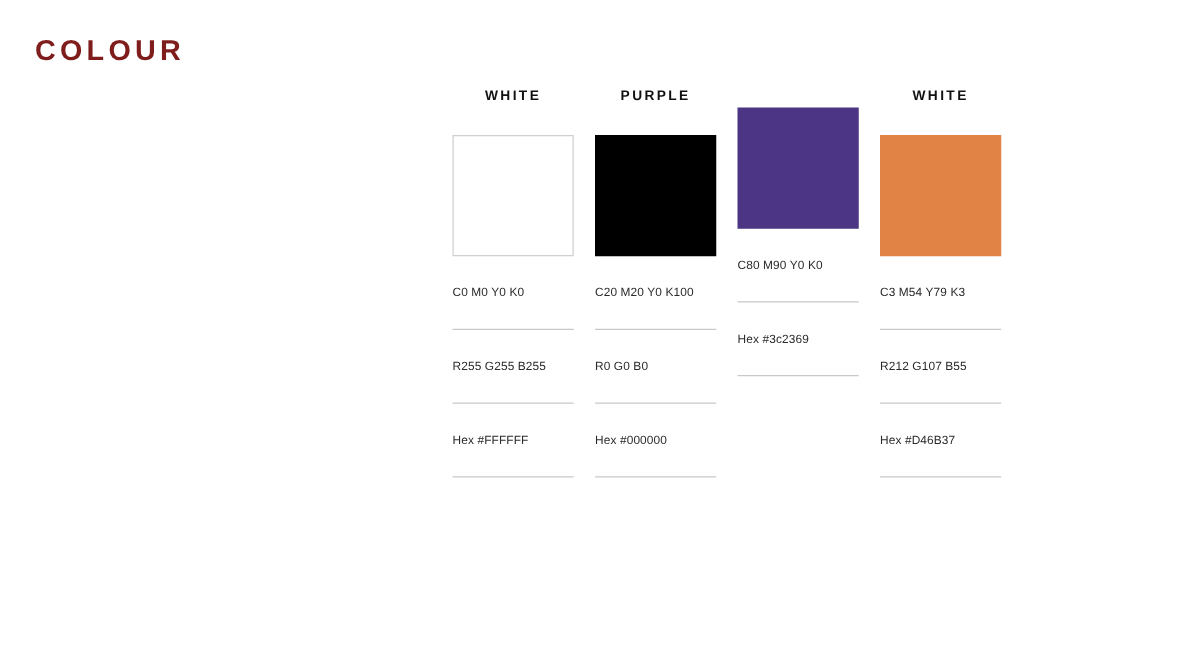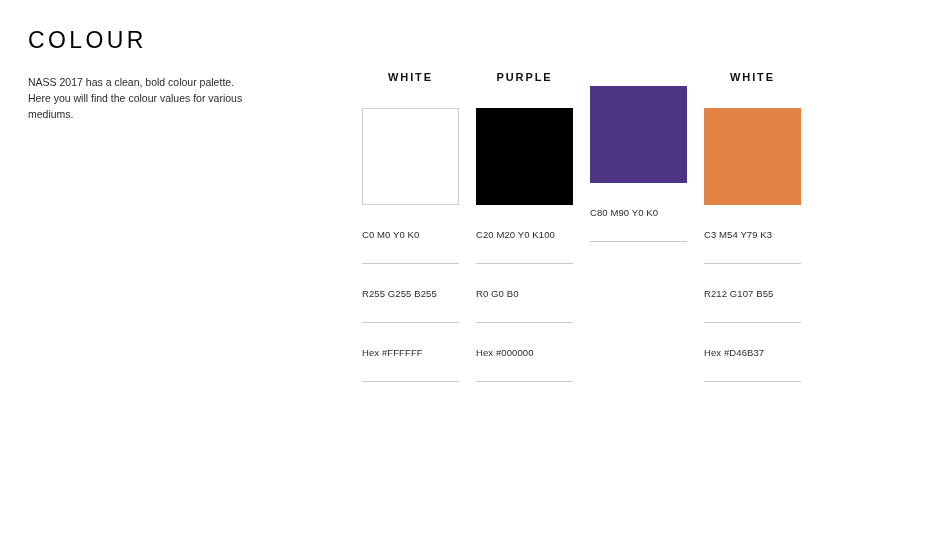--- a/index.html
+++ b/index.html
@@ -20,23 +20,23 @@
 
   
   .intro {
     position: absolute;
     left: 28px;
     top: 28px;
     width: 270px;
   }
   .page-title {
     font-size: 23px;
-    font-weight: normal;
+    font-weight: bold;
     letter-spacing: 3.4px;
-    color: #000000;
+    color: #7f1d1d;
     margin: 0 0 22px 0;
     line-height: 1.1;
   }
   .intro-text {
     font-size: 10.5px;
     line-height: 1.5;
     color: #2b2b2b;
     margin: 0;
     width: 225px;
   }
@@ -91,21 +91,20 @@
     text-align: center;
     white-space: nowrap;
     letter-spacing: 0.1px;
   }
 </style>
 </head>
 <body>
 
 <div class="intro">
   <h1 class="page-title">COLOUR</h1>
-  <p class="intro-text">NASS 2017 has a clean, bold colour palette. Here you will find the colour values for various mediums.</p>
 </div>
 
 <div class="palette">
     <div class="swatch-col">
       <div class="col-header">WHITE</div>
       <div class="swatch bordered" style="background: rgb(255, 255, 255);"></div>
       <div class="value-cell">
         <span class="value-text">C0 M0 Y0 K0</span>
       </div>
       <div class="value-cell">
@@ -126,20 +125,23 @@
       </div>
       <div class="value-cell">
         <span class="value-text">Hex #000000</span>
       </div>
     </div>
     <div class="swatch-col">
       <div class="swatch" style="background: rgb(75, 53, 132);"></div>
       <div class="value-cell">
         <span class="value-text">C80 M90 Y0 K0</span>
       </div>
+      <div class="value-cell">
+        <span class="value-text">Hex #3c2369</span>
+      </div>
     </div>
     <div class="swatch-col">
       <div class="col-header">WHITE</div>
       <div class="swatch" style="background: rgb(224, 131, 69);"></div>
       <div class="value-cell">
         <span class="value-text">C3 M54 Y79 K3</span>
       </div>
       <div class="value-cell">
         <span class="value-text">R212 G107 B55</span>
       </div>

